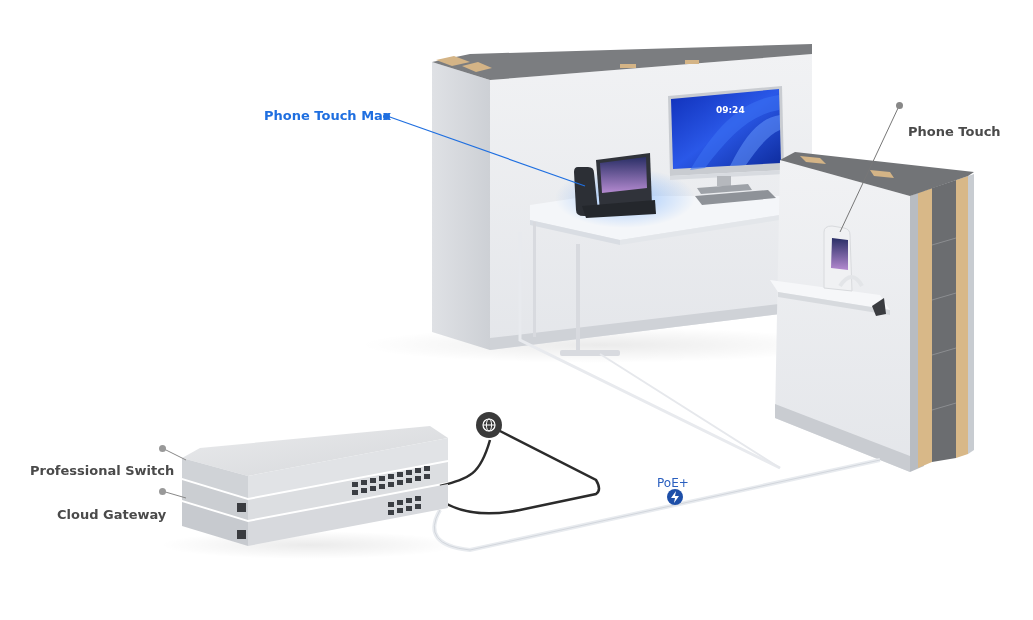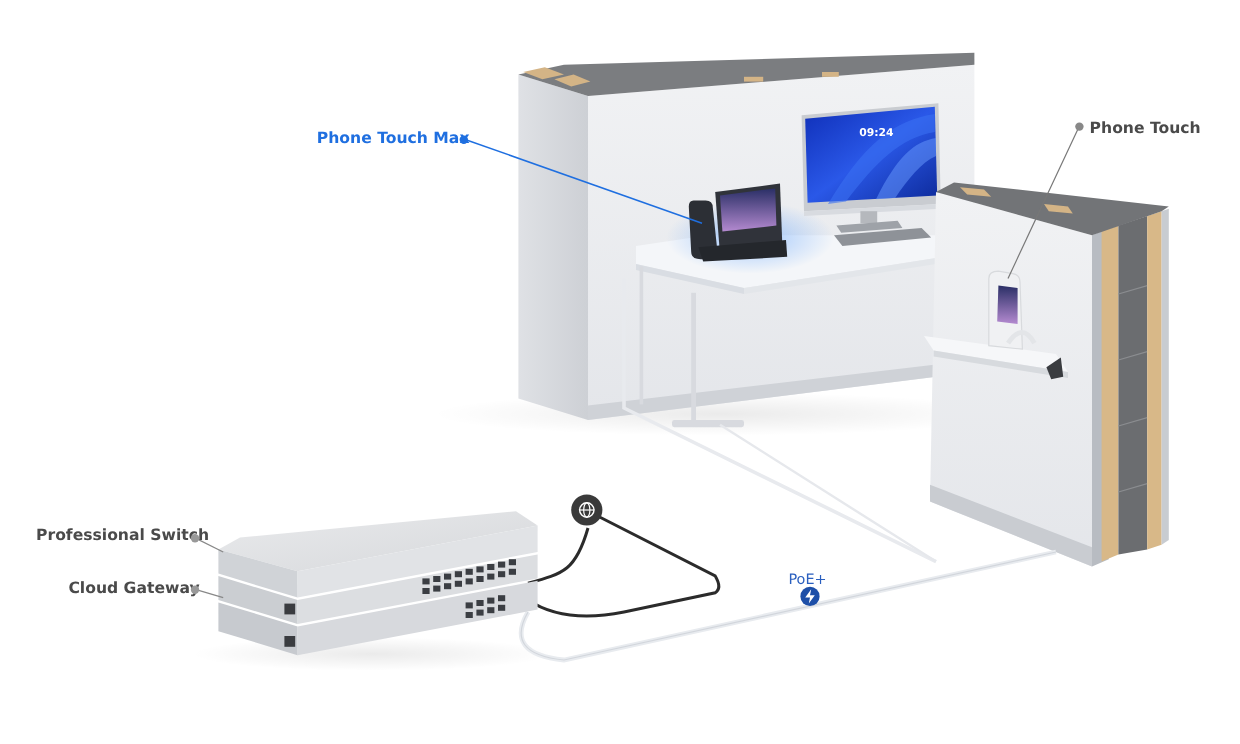--- a/index.html
+++ b/index.html
@@ -1,19 +1,19 @@
 <!DOCTYPE html>
 <html><head>
 <meta charset="utf-8">
 <style>
   html,body{margin:0;padding:0;}
   body{width:1033px;height:620px;background:#ffffff;position:relative;overflow:hidden;font-family:"DejaVu Sans","Liberation Sans",sans-serif;}
   .stage{position:absolute;left:0;top:0;width:1033px;height:620px;}
   .lbl{position:absolute;font-size:13px;font-weight:bold;white-space:nowrap;letter-spacing:0;}
-  .lbl.gray{color:#4a4a4a;}
+  .lbl.gray{color:#4a4a4a;margin-top:24px;}
   .lbl.blue{color:#1f6fe0;}
   .poe{position:absolute;font-size:12px;color:#2a5fbf;}
   .dot{position:absolute;width:7px;height:7px;border-radius:50%;}
 </style>
 </head>
 <body>
 
 <div class="stage">
 <svg width="1033" height="620" viewBox="0 0 1033 620" xmlns="http://www.w3.org/2000/svg">
   <defs>

